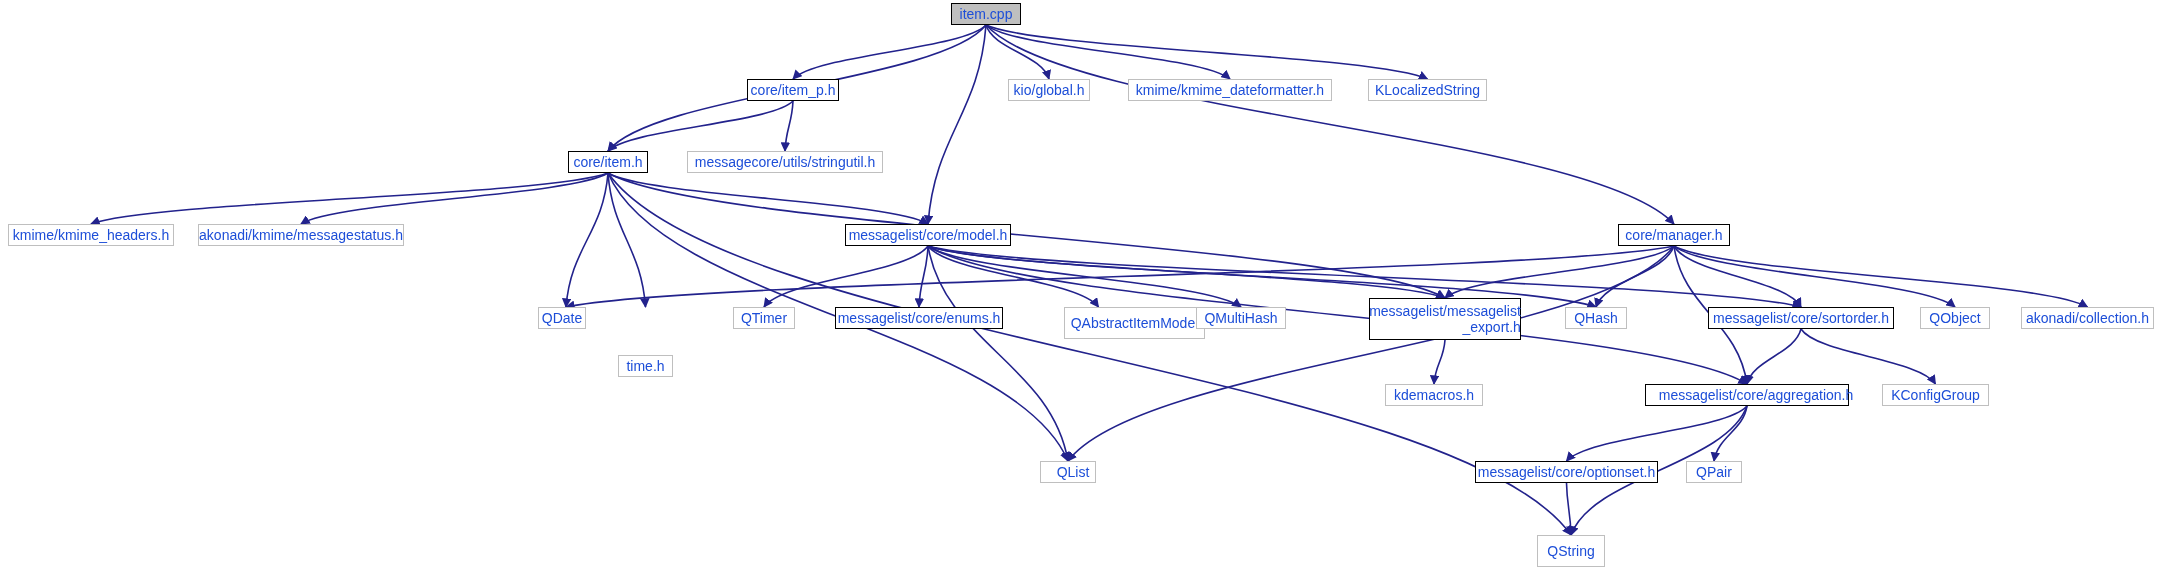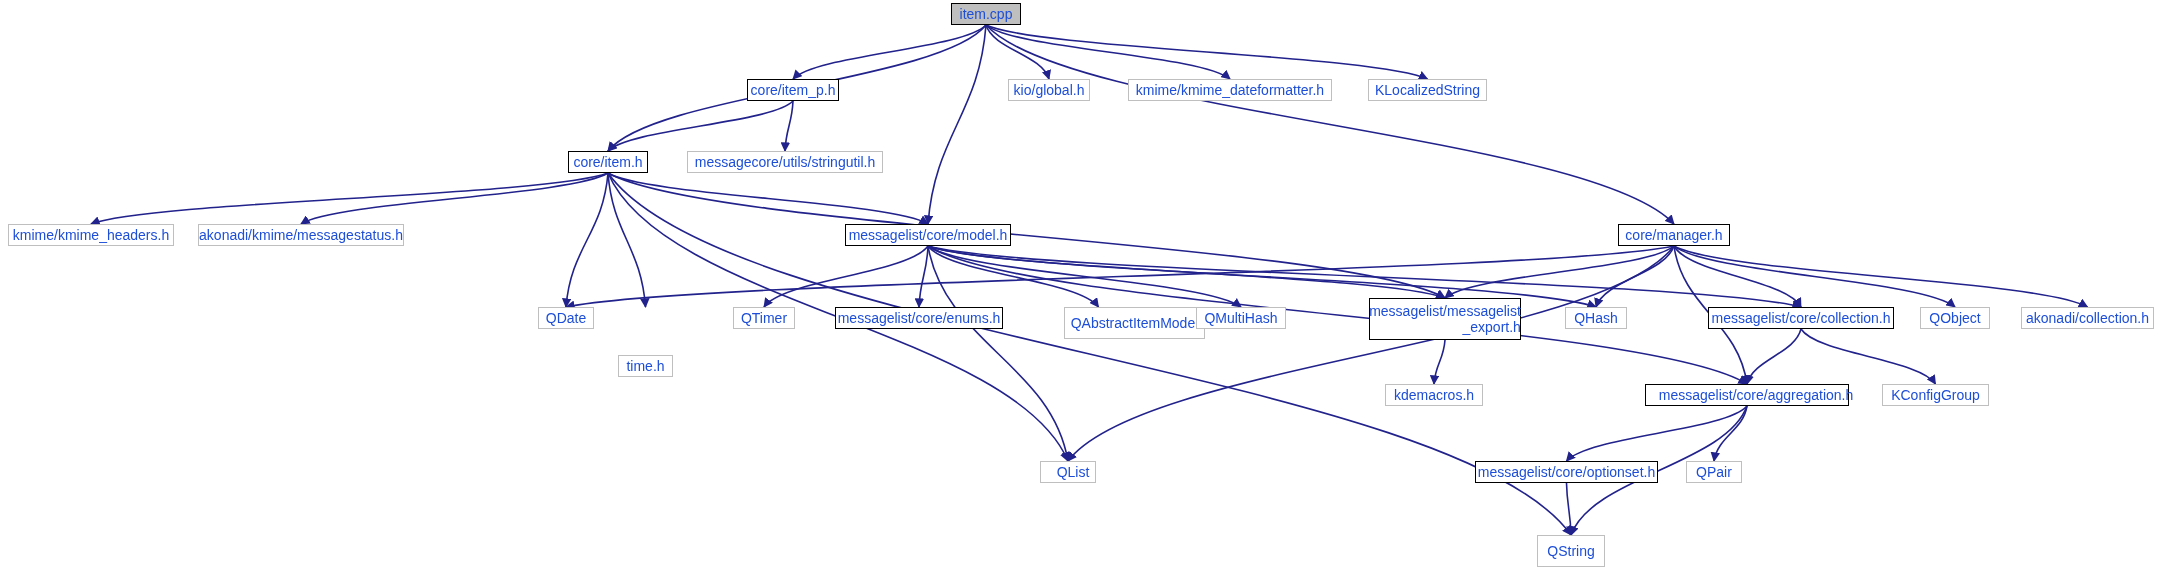--- a/index.html
+++ b/index.html
@@ -106,30 +106,30 @@
       <div class="node strong" style="left: 747px; top: 79px; width: 92px; height: 22px;">core/item_p.h</div>
       <div class="node" style="left: 1008px; top: 79px; width: 82px; height: 22px;">kio/global.h</div>
       <div class="node" style="left: 1128px; top: 79px; width: 204px; height: 22px;">kmime/kmime_dateformatter.h</div>
       <div class="node" style="left: 1368px; top: 79px; width: 119px; height: 22px;">KLocalizedString</div>
       <div class="node strong" style="left: 568px; top: 151px; width: 80px; height: 22px;">core/item.h</div>
       <div class="node" style="left: 687px; top: 151px; width: 196px; height: 22px;">messagecore/utils/stringutil.h</div>
       <div class="node" style="left: 8px; top: 224px; width: 166px; height: 22px;">kmime/kmime_headers.h</div>
       <div class="node" style="left: 198px; top: 224px; width: 206px; height: 22px;">akonadi/kmime/messagestatus.h</div>
       <div class="node strong" style="left: 845px; top: 224px; width: 166px; height: 22px;">messagelist/core/model.h</div>
       <div class="node strong" style="left: 1618px; top: 224px; width: 112px; height: 22px;">core/manager.h</div>
-      <div class="node" style="left: 538px; top: 307px; width: 56px; height: 22px;">QDate</div>
+      <div class="node" style="left: 538px; top: 307px; width: 48px; height: 22px;">QDate</div>
       <div class="node" style="left: 618px; top: 307px; width: 55px; height: 22px; margin-top: 48px;">time.h</div>
       <div class="node" style="left: 733px; top: 307px; width: 62px; height: 22px;">QTimer</div>
       <div class="node strong" style="left: 835px; top: 307px; width: 168px; height: 22px;">messagelist/core/enums.h</div>
       <div class="node" style="left: 1064px; top: 307px; width: 141px; height: 32px;">QAbstractItemModel</div>
       <div class="node" style="left: 1196px; top: 307px; width: 90px; height: 22px;">QMultiHash</div>
       <div class="node strong" style="left: 1369px; top: 298px; width: 152px; height: 42px; text-align: right;">messagelist/messagelist
 _export.h</div>
       <div class="node" style="left: 1565px; top: 307px; width: 62px; height: 22px;">QHash</div>
-      <div class="node strong" style="left: 1708px; top: 307px; width: 186px; height: 22px;">messagelist/core/collection.h</div>
+      <div class="node strong" style="left: 1708px; top: 307px; width: 186px; height: 22px;">messagelist/core/sortorder.h</div>
       <div class="node" style="left: 1920px; top: 307px; width: 70px; height: 22px;">QObject</div>
       <div class="node" style="left: 2021px; top: 307px; width: 133px; height: 22px;">akonadi/collection.h</div>
       <div class="node" style="left: 1385px; top: 384px; width: 98px; height: 22px;">kdemacros.h</div>
       <div class="node strong" style="left: 1645px; top: 384px; width: 204px; height: 22px; padding-left: 24px;">messagelist/core/aggregation.h</div>
       <div class="node" style="left: 1882px; top: 384px; width: 107px; height: 22px;">KConfigGroup</div>
       <div class="node" style="left: 1040px; top: 461px; width: 56px; height: 22px; padding-left: 16px;">QList</div>
       <div class="node strong" style="left: 1475px; top: 461px; width: 183px; height: 22px;">messagelist/core/optionset.h</div>
       <div class="node" style="left: 1686px; top: 461px; width: 56px; height: 22px;">QPair</div>
       <div class="node" style="left: 1537px; top: 535px; width: 68px; height: 32px;">QString</div>
     </div>

